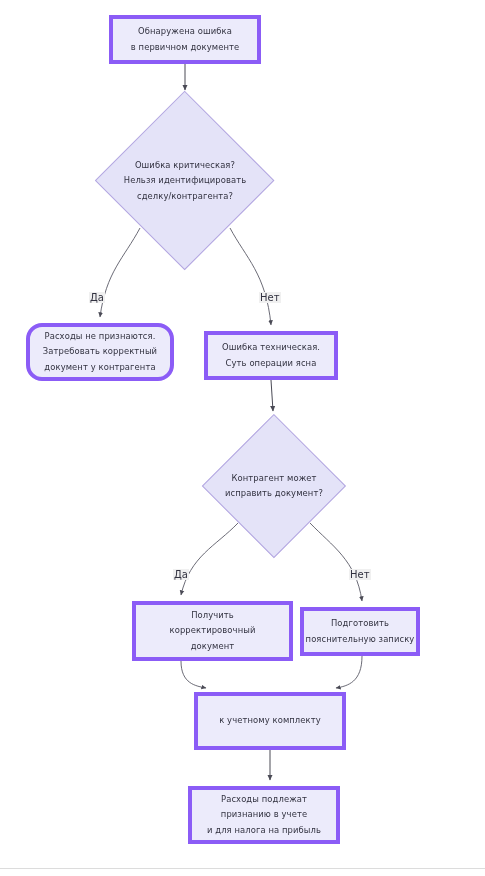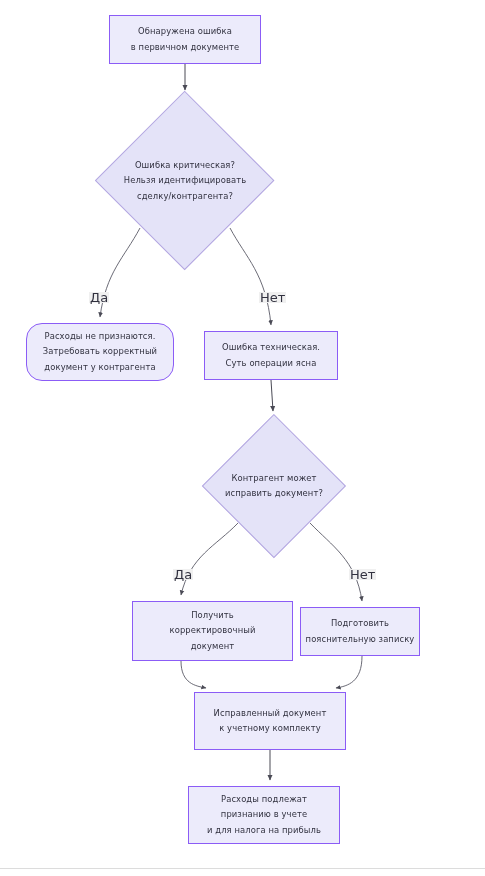--- a/index.html
+++ b/index.html
@@ -29,38 +29,38 @@
     justify-content: center;
     text-align: center;
     color: #31313f;
     font-size: 8.4px;
     line-height: 15.5px;
     letter-spacing: 0.1px;
     z-index: 3;
   }
   .node.box {
     background: #ecebfb;
-    border: 1px solid #8b5cf6;
+    border: 4px solid #8b5cf6;
   }
   .node.diamond-label {
     background: transparent;
     border: 0;
     pointer-events: none;
   }
   .diamond-shape {
     position: absolute;
     background: #e4e3f8;
     border: 1px solid #b3a6e0;
     box-sizing: border-box;
     transform: rotate(45deg);
     z-index: 2;
   }
   .edge-label {
     position: absolute;
-    font-size: 13px;
+    font-size: 10px;
     line-height: 11px;
     color: #31313f;
     background: #f0f0f0;
     padding: 0 1px;
     z-index: 5;
     white-space: nowrap;
     text-align: right;
   }
   .footer-divider {
     position: absolute;
@@ -153,21 +153,20 @@
 
 <div class="node box" id="node-prepare-note" style="left: 300px; top: 607px; width: 120px; height: 49px;">
   <div>
     <span class="nline">Подготовить</span>
     <span class="nline">пояснительную записку</span>
   </div>
 </div>
 
 <div class="node box" id="node-attach-to-set" style="left: 194px; top: 692px; width: 152px; height: 58px;">
   <div>
-    <span class="nline">Исправленный документ</span>
     <span class="nline">к учетному комплекту</span>
   </div>
 </div>
 
 <div class="node box" id="node-expenses-recognized" style="left: 188px; top: 786px; width: 152px; height: 58px;">
   <div>
     <span class="nline">Расходы подлежат</span>
     <span class="nline">признанию в учете</span>
     <span class="nline">и для налога на прибыль</span>
   </div>

